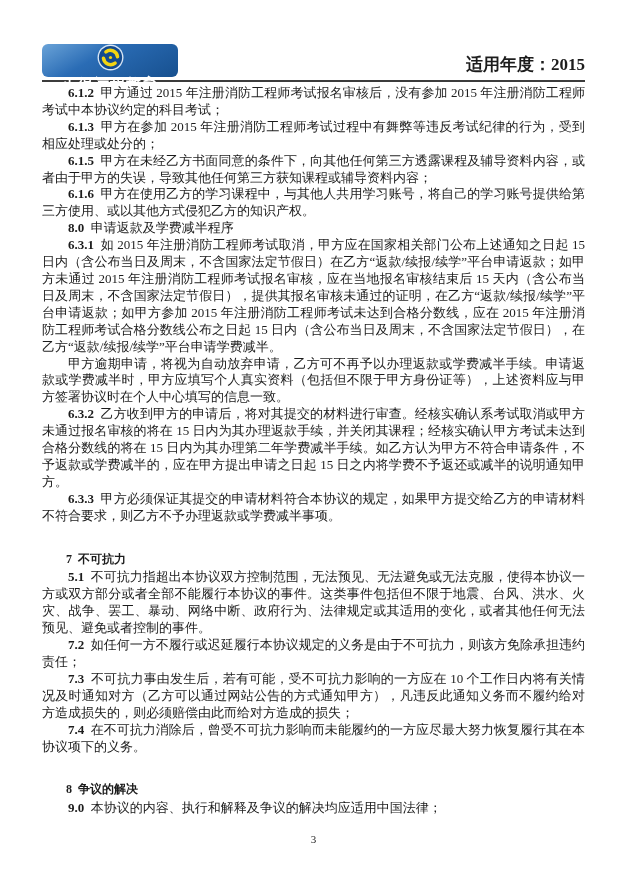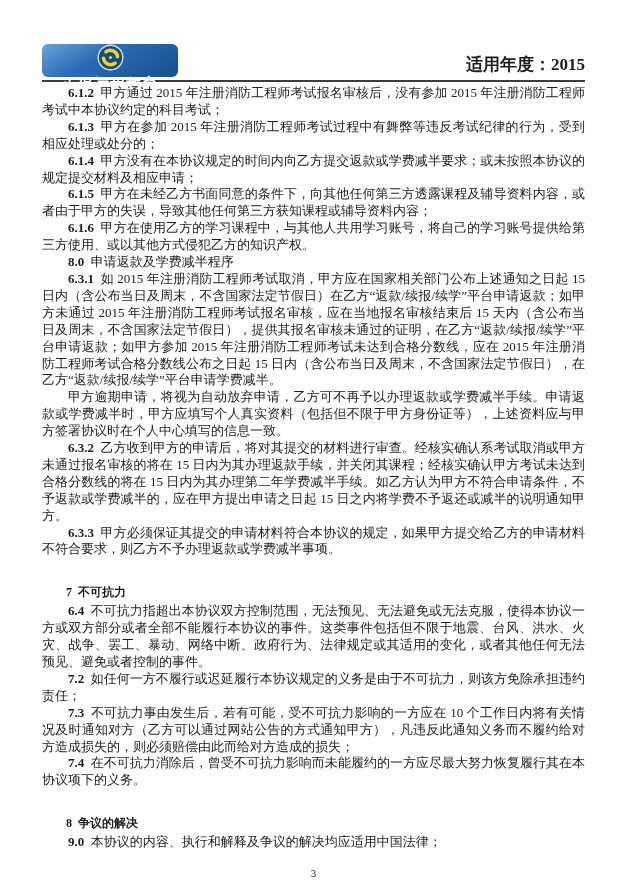--- a/index.html
+++ b/index.html
@@ -99,30 +99,29 @@
         <span class="logo-brand">正保远程教育</span>
         <span class="logo-url">www.cdeledu.com</span>
       </div>
     </div>
     <div class="year-label">适用年度：2015</div>
   </div>
 
   <div class="content">
       <p class="para"><span class="pnum">6.1.2</span> 甲方通过 2015 年注册消防工程师考试报名审核后，没有参加 2015 年注册消防工程师考试中本协议约定的科目考试；</p>
       <p class="para"><span class="pnum">6.1.3</span> 甲方在参加 2015 年注册消防工程师考试过程中有舞弊等违反考试纪律的行为，受到相应处理或处分的；</p>
-      <p class="para"><span class="pnum">6.1.4</span> 甲方没有在本协议规定的时间内向乙方提交返款或学费减半要求；或未按照本协议的规定提交材料及相应申请；</p>
       <p class="para"><span class="pnum">6.1.5</span> 甲方在未经乙方书面同意的条件下，向其他任何第三方透露课程及辅导资料内容，或者由于甲方的失误，导致其他任何第三方获知课程或辅导资料内容；</p>
       <p class="para"><span class="pnum">6.1.6</span> 甲方在使用乙方的学习课程中，与其他人共用学习账号，将自己的学习账号提供给第三方使用、或以其他方式侵犯乙方的知识产权。</p>
       <p class="para"><span class="pnum">8.0</span> 申请返款及学费减半程序</p>
       <p class="para"><span class="pnum">6.3.1</span> 如 2015 年注册消防工程师考试取消，甲方应在国家相关部门公布上述通知之日起 15 日内（含公布当日及周末，不含国家法定节假日）在乙方“返款/续报/续学”平台申请返款；如甲方未通过 2015 年注册消防工程师考试报名审核，应在当地报名审核结束后 15 天内（含公布当日及周末，不含国家法定节假日），提供其报名审核未通过的证明，在乙方“返款/续报/续学”平台申请返款；如甲方参加 2015 年注册消防工程师考试未达到合格分数线，应在 2015 年注册消防工程师考试合格分数线公布之日起 15 日内（含公布当日及周末，不含国家法定节假日），在乙方“返款/续报/续学”平台申请学费减半。</p>
       <p class="para">甲方逾期申请，将视为自动放弃申请，乙方可不再予以办理返款或学费减半手续。申请返款或学费减半时，甲方应填写个人真实资料（包括但不限于甲方身份证等），上述资料应与甲方签署协议时在个人中心填写的信息一致。</p>
       <p class="para"><span class="pnum">6.3.2</span> 乙方收到甲方的申请后，将对其提交的材料进行审查。经核实确认系考试取消或甲方未通过报名审核的将在 15 日内为其办理返款手续，并关闭其课程；经核实确认甲方考试未达到合格分数线的将在 15 日内为其办理第二年学费减半手续。如乙方认为甲方不符合申请条件，不予返款或学费减半的，应在甲方提出申请之日起 15 日之内将学费不予返还或减半的说明通知甲方。</p>
       <p class="para"><span class="pnum">6.3.3</span> 甲方必须保证其提交的申请材料符合本协议的规定，如果甲方提交给乙方的申请材料不符合要求，则乙方不予办理返款或学费减半事项。</p>
       <p class="para heading"><span class="pnum">7</span> 不可抗力</p>
-      <p class="para"><span class="pnum">6.4</span> 不可抗力指超出本协议双方控制范围，无法预见、无法避免或无法克服，使得本协议一方或双方部分或者全部不能履行本协议的事件。这类事件包括但不限于地震、台风、洪水、火灾、战争、罢工、暴动、网络中断、政府行为、法律规定或其适用的变化，或者其他任何无法预见、避免或者控制的事件。</p>
+      <p class="para"><span class="pnum">5.1</span> 不可抗力指超出本协议双方控制范围，无法预见、无法避免或无法克服，使得本协议一方或双方部分或者全部不能履行本协议的事件。这类事件包括但不限于地震、台风、洪水、火灾、战争、罢工、暴动、网络中断、政府行为、法律规定或其适用的变化，或者其他任何无法预见、避免或者控制的事件。</p>
       <p class="para"><span class="pnum">7.2</span> 如任何一方不履行或迟延履行本协议规定的义务是由于不可抗力，则该方免除承担违约责任；</p>
       <p class="para"><span class="pnum">7.3</span> 不可抗力事由发生后，若有可能，受不可抗力影响的一方应在 10 个工作日内将有关情况及时通知对方（乙方可以通过网站公告的方式通知甲方），凡违反此通知义务而不履约给对方造成损失的，则必须赔偿由此而给对方造成的损失；</p>
       <p class="para"><span class="pnum">7.4</span> 在不可抗力消除后，曾受不可抗力影响而未能履约的一方应尽最大努力恢复履行其在本协议项下的义务。</p>
       <p class="para heading"><span class="pnum">8</span> 争议的解决</p>
       <p class="para"><span class="pnum">9.0</span> 本协议的内容、执行和解释及争议的解决均应适用中国法律；</p>
     </div>
 
   <div class="page-num">3</div>
 
 </div>

